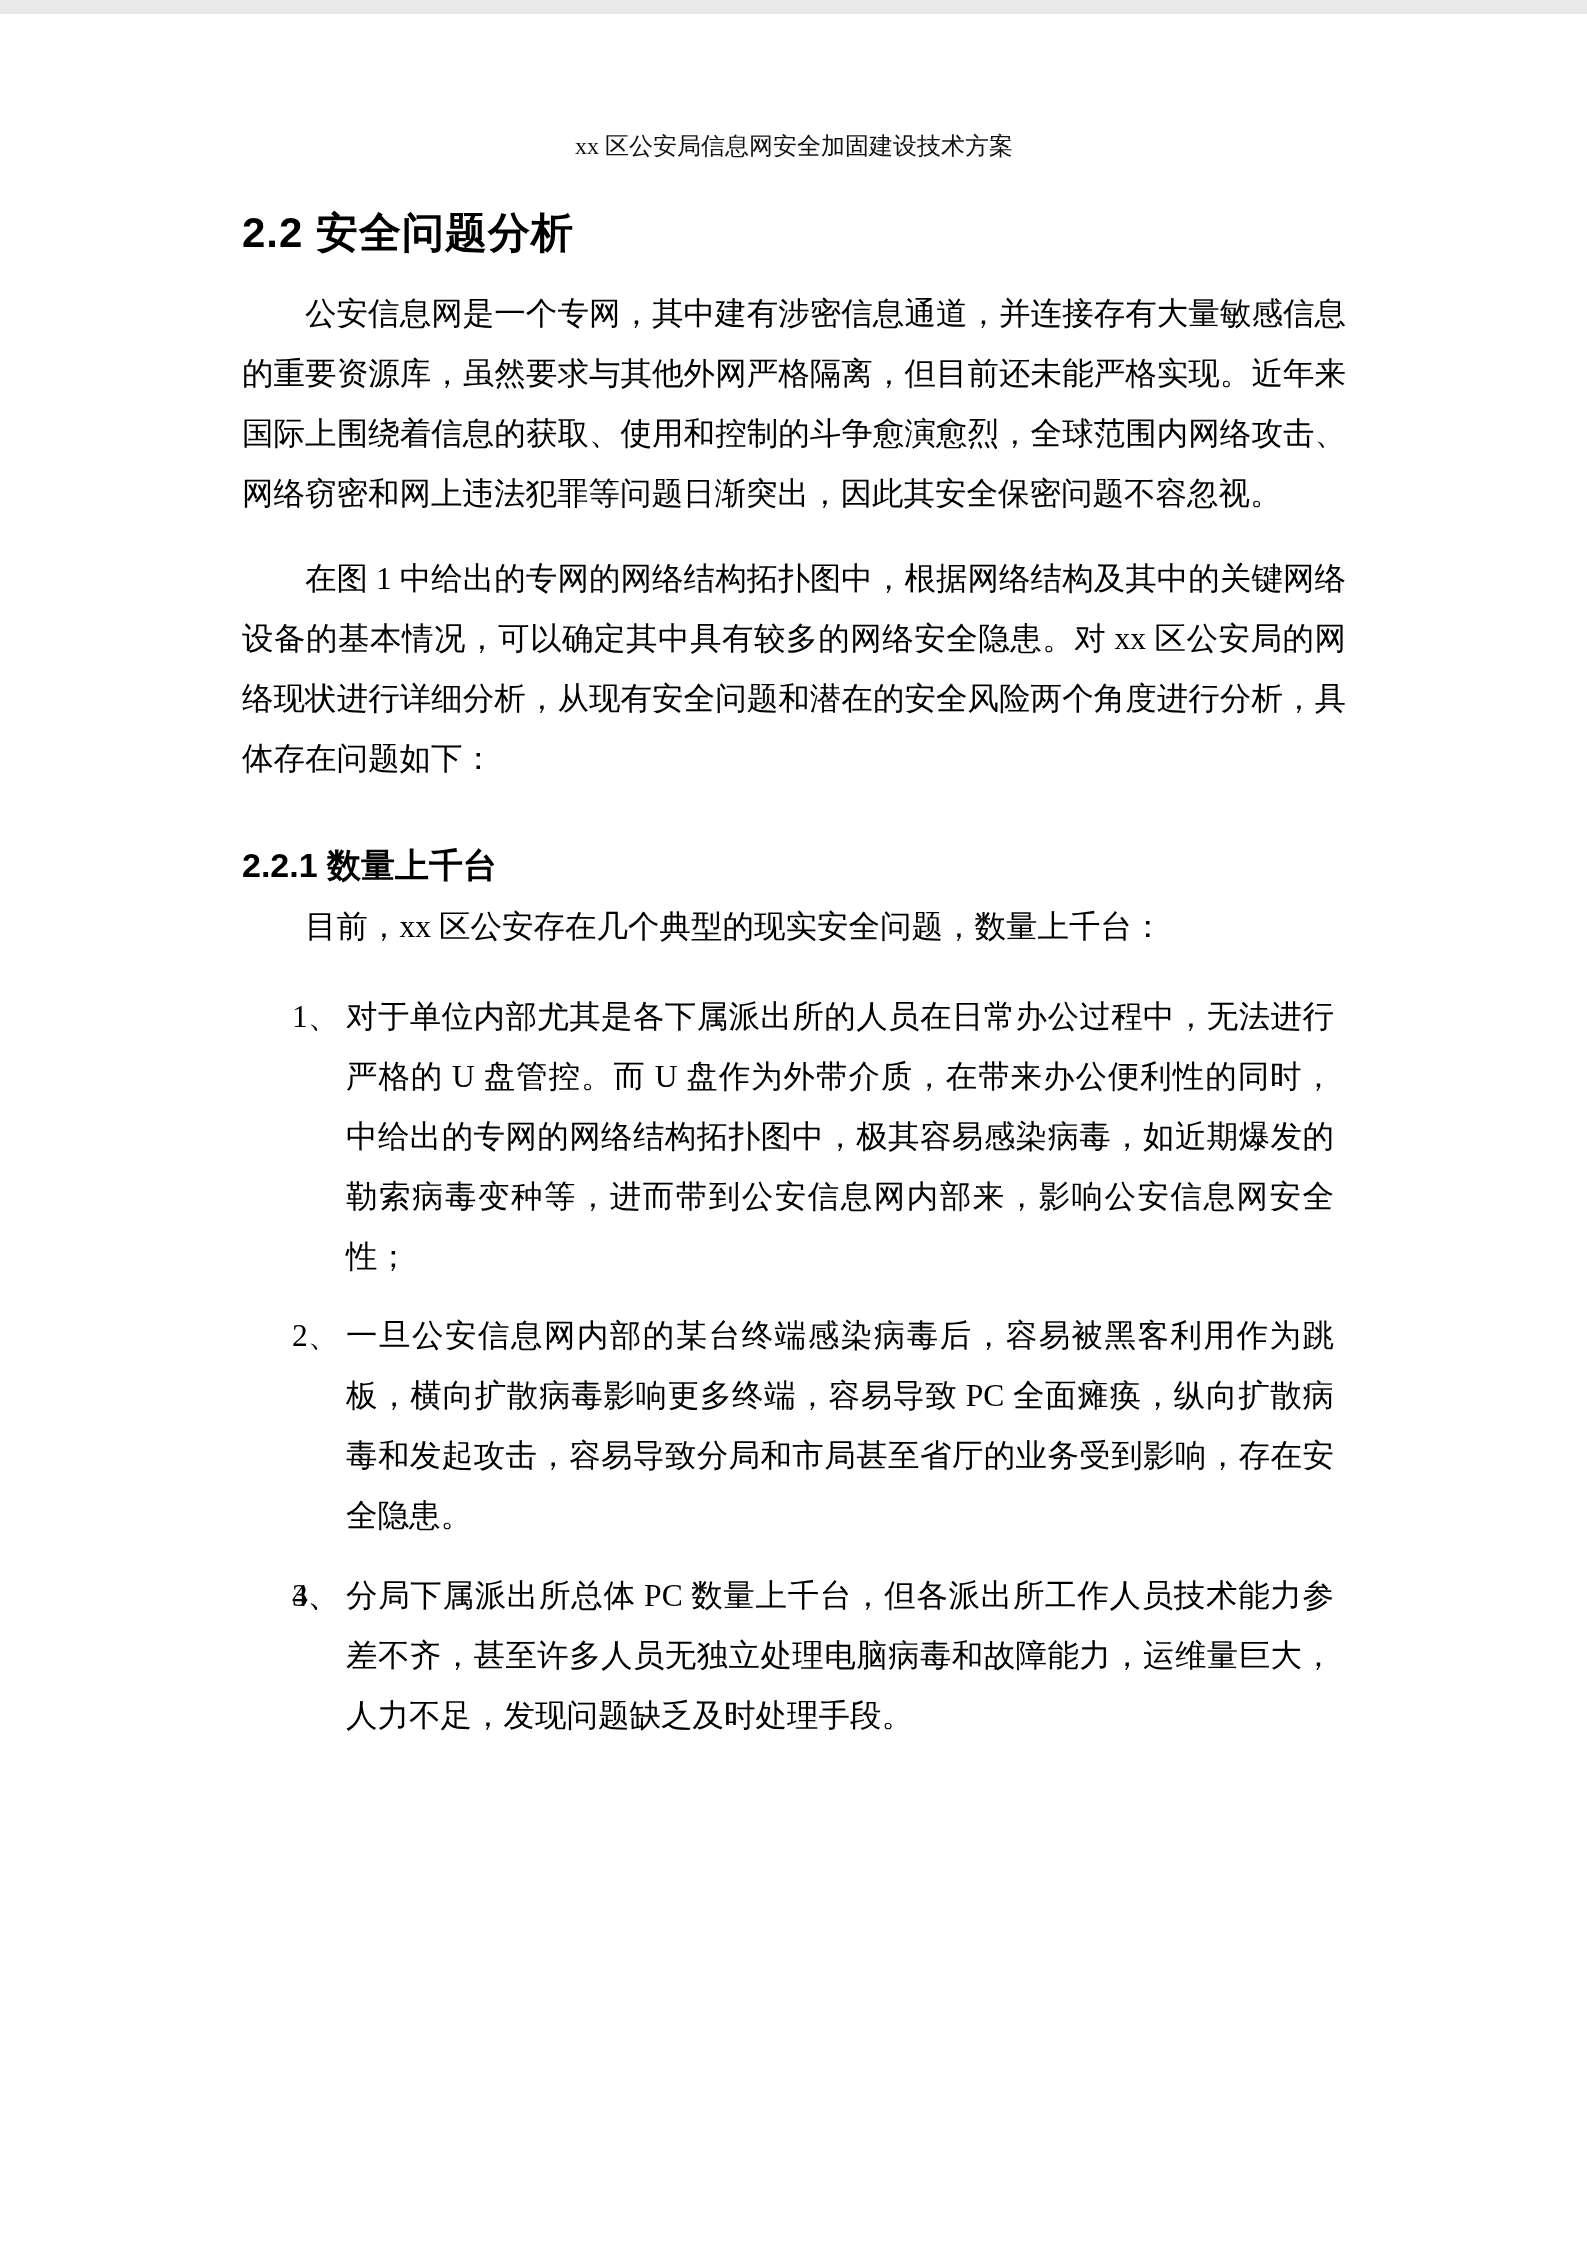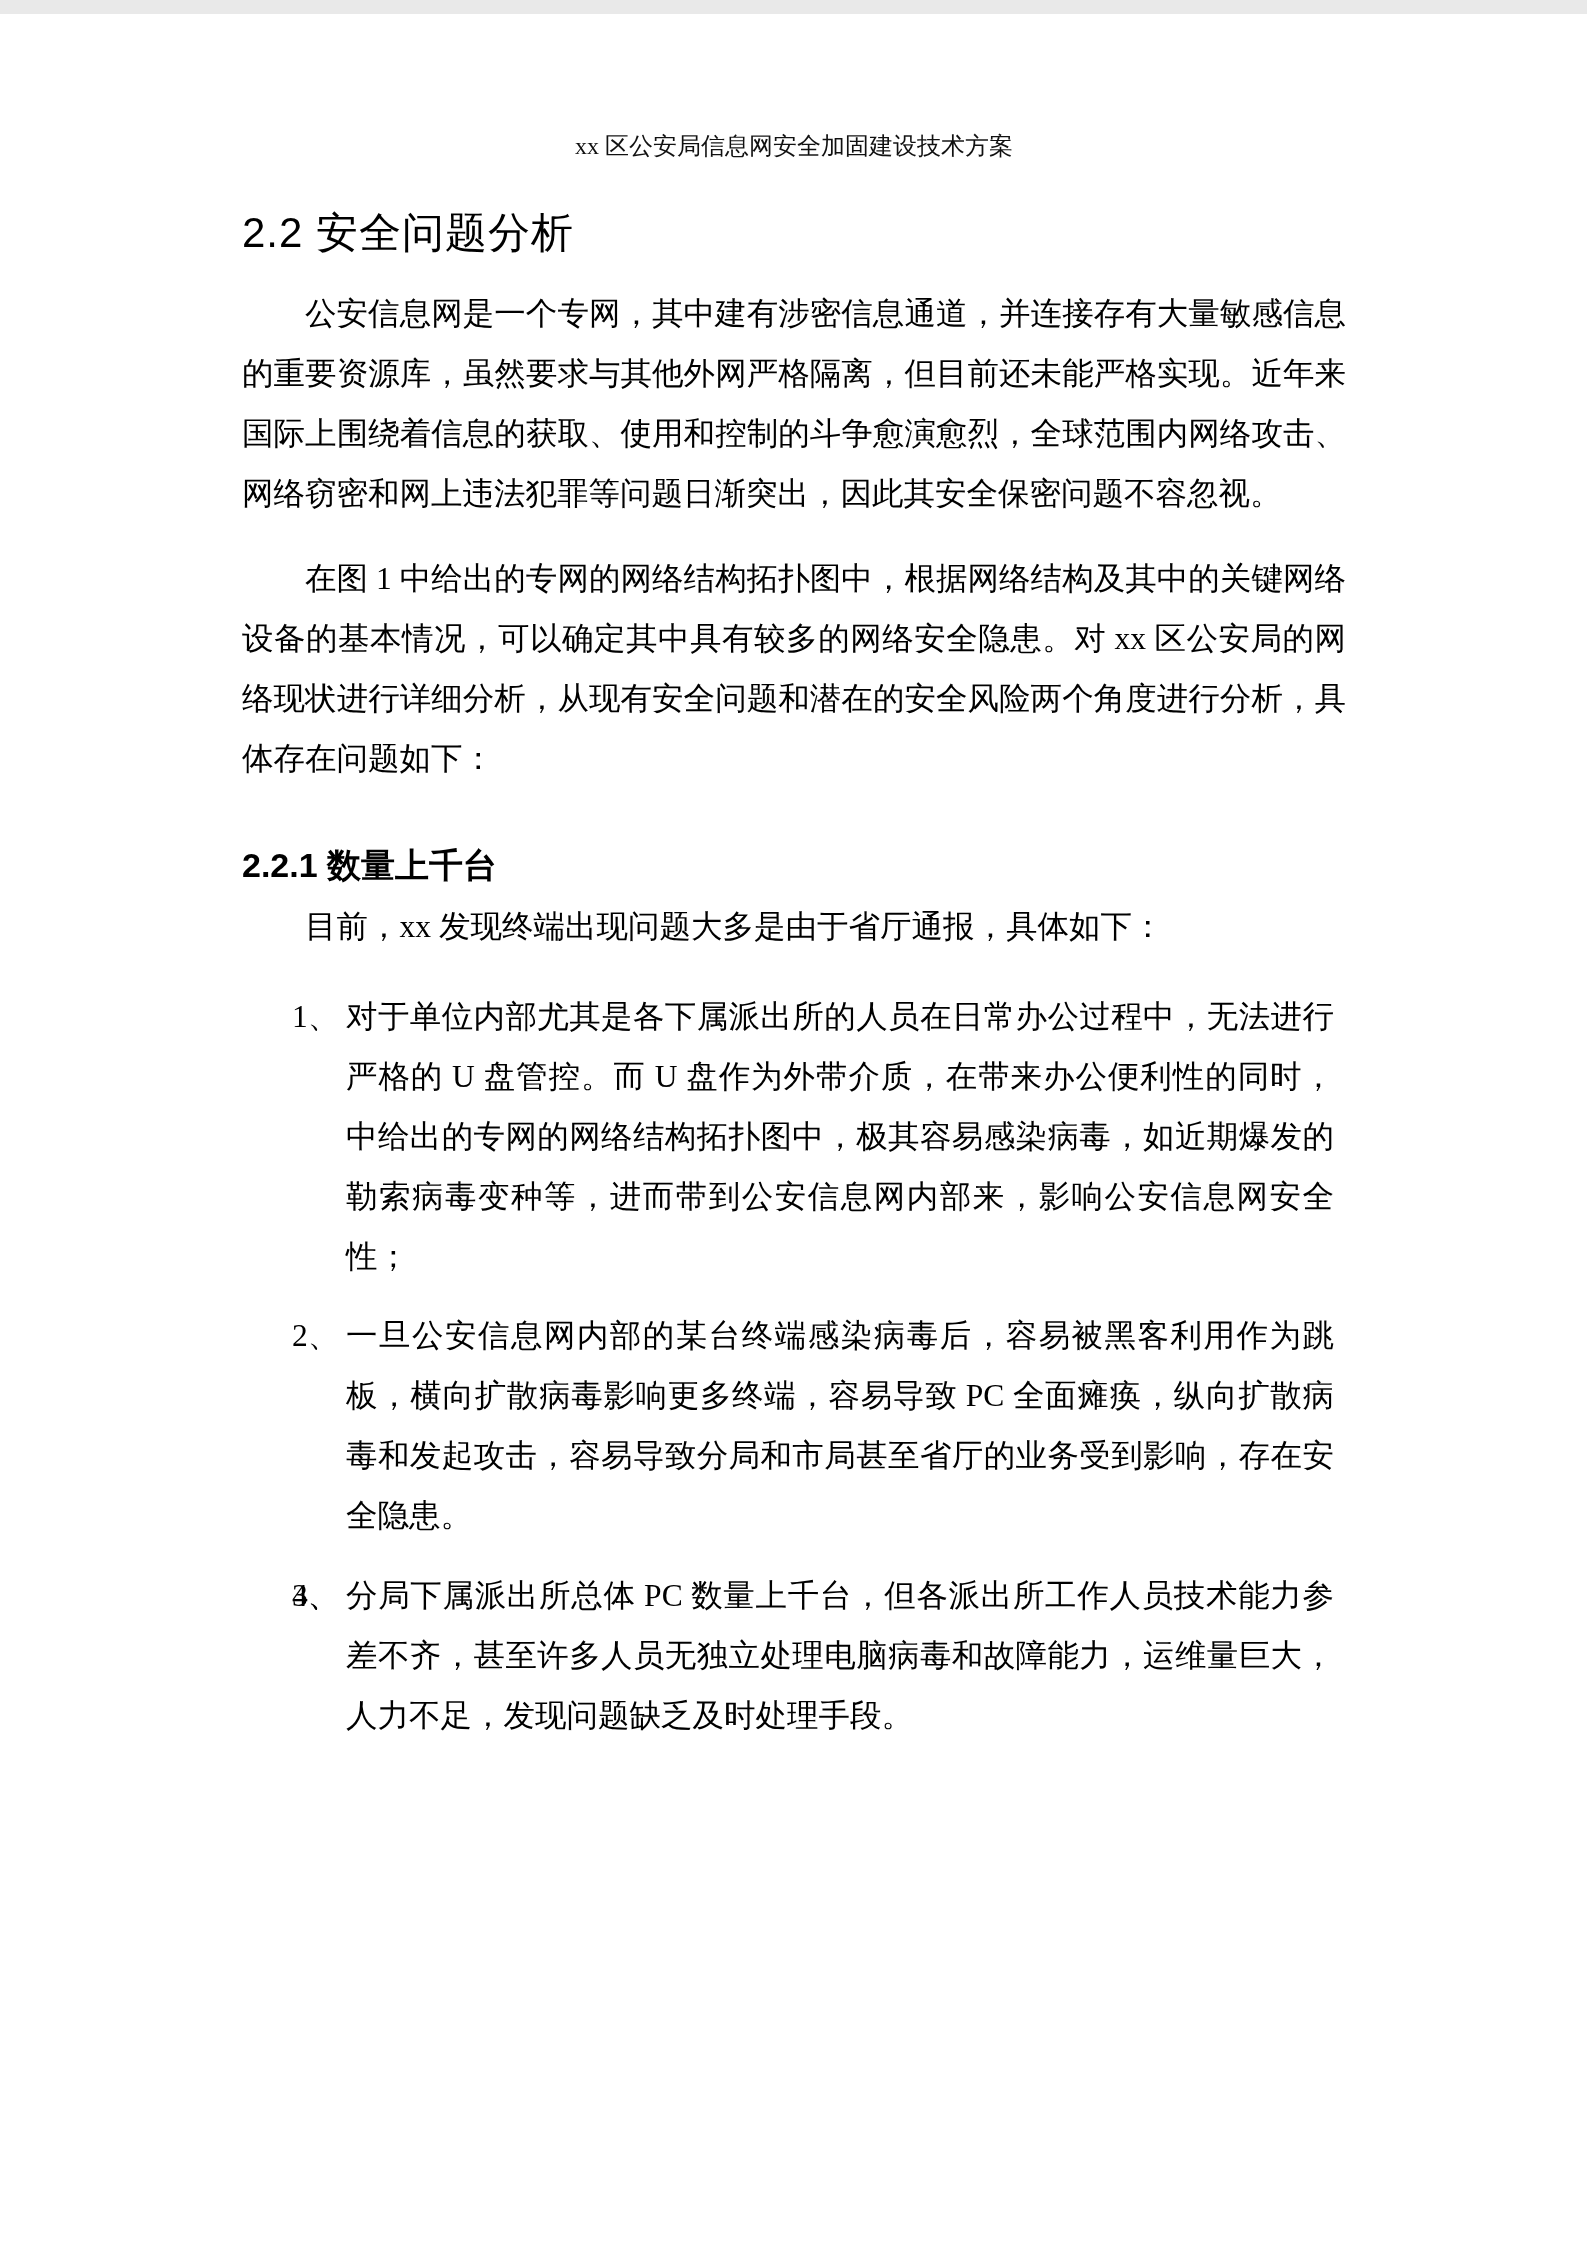--- a/index.html
+++ b/index.html
@@ -29,21 +29,21 @@
     line-height: 28px;
     text-align: center;
     color: #111;
     font-family: "Liberation Serif", serif;
   }
 
   
   .h1 {
     margin-top: 46px;
     font-family: "Liberation Sans", sans-serif;
-    font-weight: normal;
+    font-weight: bold;
     font-size: 42px;
     line-height: 54px;
     letter-spacing: 1px;
   }
 
   
   .para {
     font-size: 31.5px;
     line-height: 60px;
     text-align: justify;
@@ -97,21 +97,21 @@
     <div class="doc-header">xx 区公安局信息网安全加固建设技术方案</div>
 
     <div class="h1">2.2 安全问题分析</div>
 
     <p class="para p1">公安信息网是一个专网，其中建有涉密信息通道，并连接存有大量敏感信息的重要资源库，虽然要求与其他外网严格隔离，但目前还未能严格实现。近年来国际上围绕着信息的获取、使用和控制的斗争愈演愈烈，全球范围内网络攻击、网络窃密和网上违法犯罪等问题日渐突出，因此其安全保密问题不容忽视。</p>
 
     <p class="para p2">在图 1 中给出的专网的网络结构拓扑图中，根据网络结构及其中的关键网络设备的基本情况，可以确定其中具有较多的网络安全隐患。对 xx 区公安局的网络现状进行详细分析，从现有安全问题和潜在的安全风险两个角度进行分析，具体存在问题如下：</p>
 
     <div class="h2 s1">2.2.1 数量上千台</div>
 
-    <p class="para intro">目前，xx 发现终端出现问题大多是由于省厅通报，具体如下：</p>
+    <p class="para intro">目前，xx 区公安存在几个典型的现实安全问题，数量上千台：</p>
 
     <div class="list">
 
       <div class="list-item item1">
         <span class="num">1、</span>
         <span class="item-text">对于单位内部尤其是各下属派出所的人员在日常办公过程中，无法进行严格的 U 盘管控。而 U 盘作为外带介质，在带来办公便利性的同时，中给出的专网的网络结构拓扑图中，极其容易感染病毒，如近期爆发的勒索病毒变种等，进而带到公安信息网内部来，影响公安信息网安全性；</span>
       </div>
 
       <div class="list-item item2">
         <span class="num">2、</span>

